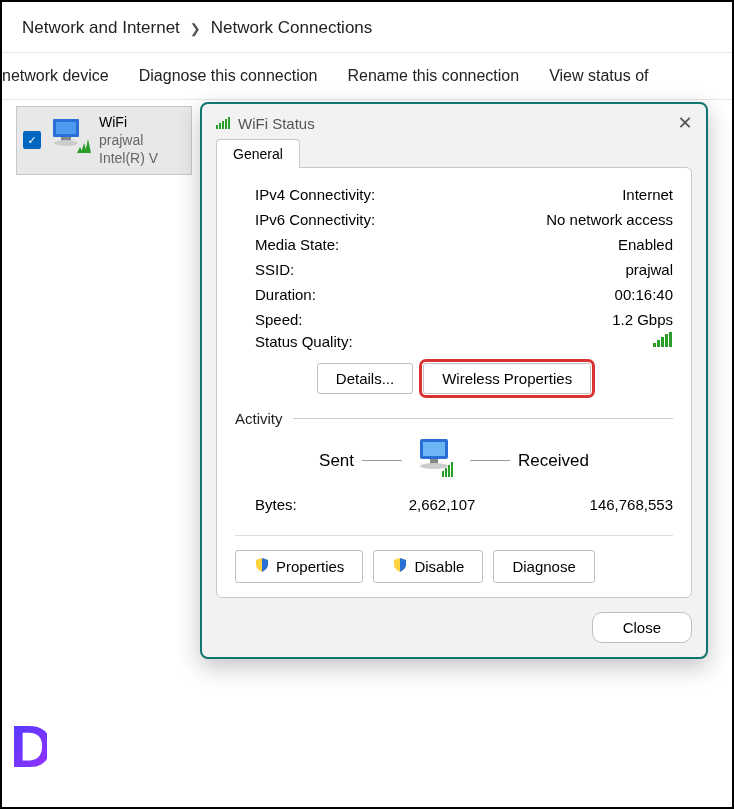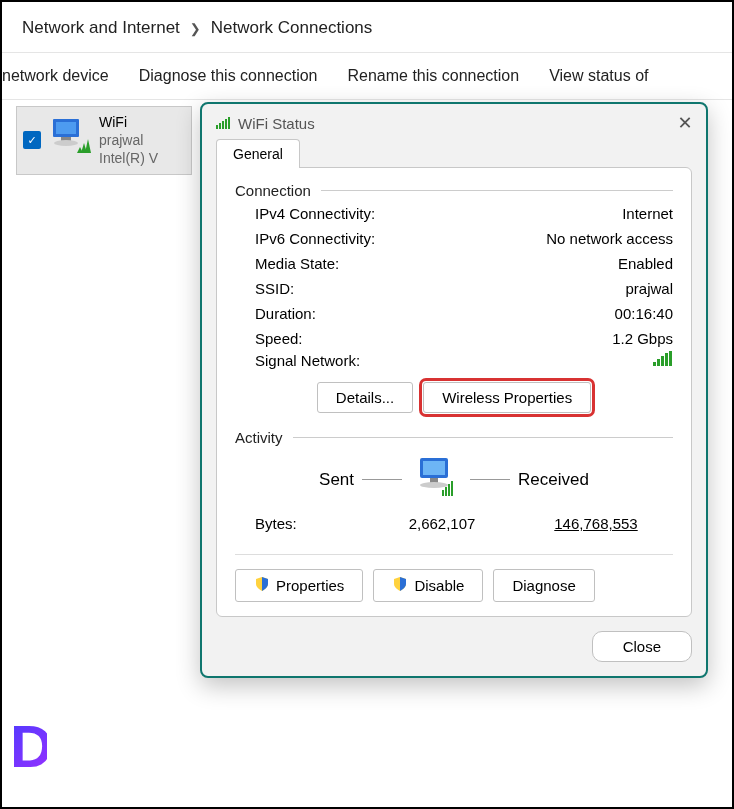--- a/index.html
+++ b/index.html
@@ -142,21 +142,21 @@
       font-size: 17px;
     }
     .activity-graphic .line { width: 40px; height:1px; background:#999; }
     .activity-row {
       display:flex;
       padding: 6px 0 4px 20px;
       font-size: 15px;
     }
     .activity-row .lbl { width: 110px; }
     .activity-row .c1 { flex:1; text-align:center; }
-    .activity-row .c2 { flex:1; text-align:center;text-decoration:underline; }
+    .activity-row .c2 { flex:1; text-align:right; }
     .separator { margin: 18px 0 14px 0; height:1px; background:#ddd; }
     .btn-row-bottom { display:flex; gap:10px; }
     .close-row { display:flex; justify-content:flex-end; padding: 0 14px 14px 0; }
     .close-btn {
        background:#fff; border:1px solid #c0c0c0; padding:6px 30px; font-size:15px; border-radius:10px; cursor:pointer;
     }
     .logo-d {
       position:absolute; left: 8px; bottom: 8px;
       font-size: 60px; font-weight: 800;
       font-family: Arial, sans-serif;
@@ -217,24 +217,20 @@
       <span class="title">WiFi Status</span>
       <span class="close">✕</span>
     </div>
 
     <div class="tab-strip">
       <div class="tab">General</div>
     </div>
 
     <div class="panel">
 
-      <div class="group-label">
-        <span>Connection</span>
-          <span class="hr"></span>
-      </div>
       <div class="kv">
           <span>IPv4 Connectivity:</span>
           <span class="val">Internet</span>
         </div>
       <div class="kv">
           <span>IPv6 Connectivity:</span>
           <span class="val">No network access</span>
         </div>
       <div class="kv">
           <span>Media State:</span>
@@ -246,21 +242,21 @@
         </div>
       <div class="kv">
           <span>Duration:</span>
           <span class="val">00:16:40</span>
         </div>
       <div class="kv">
           <span>Speed:</span>
           <span class="val">1.2 Gbps</span>
         </div>
       <div class="signal-row">
-        <span>Signal Network:</span>
+        <span>Status Quality:</span>
         <span>
           <svg width="20" height="16" viewBox="0 0 20 16">
             <rect x="0" y="11" width="3" height="4" fill="#2a9e2a"></rect>
             <rect x="4" y="8" width="3" height="7" fill="#2a9e2a"></rect>
             <rect x="8" y="5" width="3" height="10" fill="#2a9e2a"></rect>
             <rect x="12" y="2" width="3" height="13" fill="#2a9e2a"></rect>
             <rect x="16" y="0" width="3" height="15" fill="#2a9e2a"></rect>
           </svg>
         </span>
       </div>

